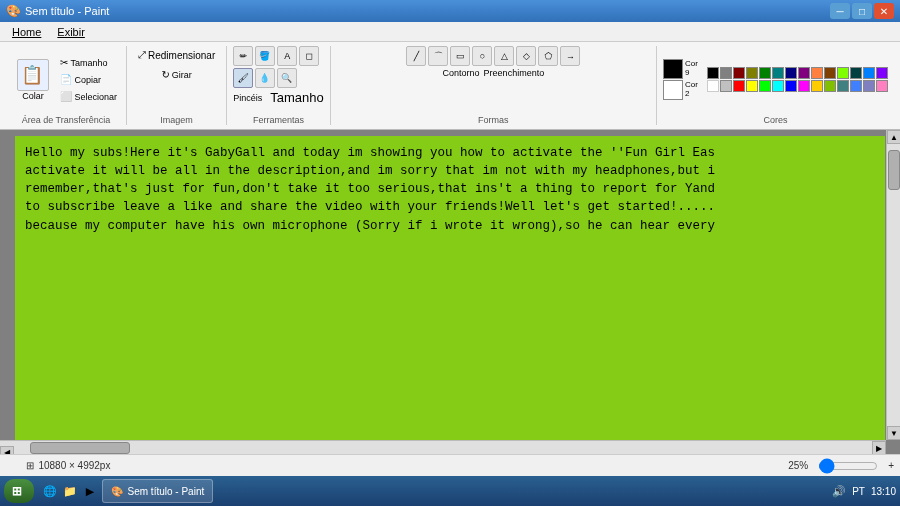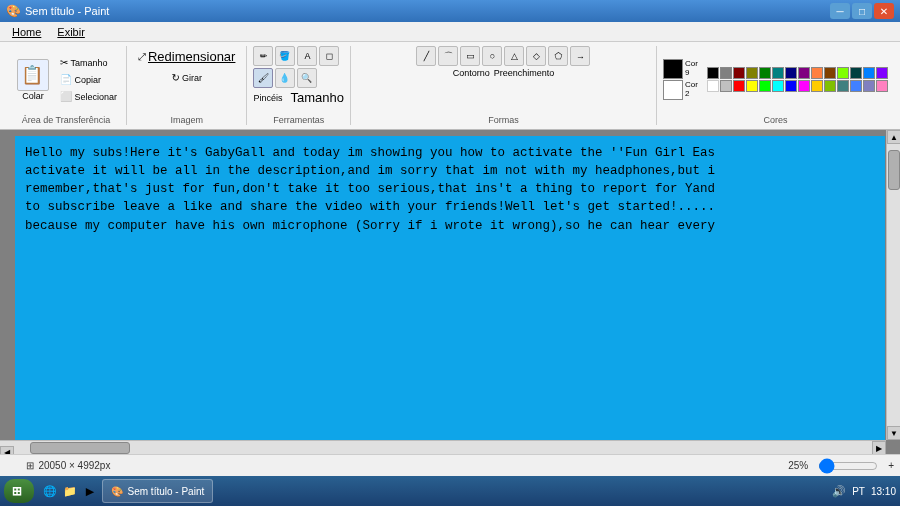--- a/index.html
+++ b/index.html
@@ -263,21 +263,21 @@
             </div>
           </div>
         </div>
         <span class="ribbon-group-label">Área de Transferência</span>
       </div>
 
       <div class="ribbon-group" style="min-width:80px;">
         <div class="ribbon-group-content" style="flex-direction:column;gap:2px;">
           <div class="ribbon-btn" style="flex-direction:row;gap:2px;">
             <span style="font-size:10px;">⤢</span>
-            <span style="font-size:13px;text-decoration:underline;">Redimensionar</span>
+            <span style="font-size:10px;">Redimensionar</span>
           </div>
           <div class="ribbon-btn" style="flex-direction:row;gap:2px;">
             <span style="font-size:10px;">↻</span>
             <span style="font-size:9px;">Girar</span>
           </div>
         </div>
         <span class="ribbon-group-label">Imagem</span>
       </div>
 
       <div class="ribbon-group" style="min-width:90px;">
@@ -372,21 +372,21 @@
             </div>
           </div>
 
         </div>
         <span class="ribbon-group-label">Cores</span>
       </div>
     </div>
   </div>
 
   <div class="canvas-wrapper" style="flex:1; position:relative; background:#808080; overflow:hidden;">
-    <div class="paint-canvas" style="width:870px; min-height:340px; background:#0ea5e9; margin:6px auto; font-family:'Courier New',monospace; font-size:12.5px; line-height:1.45; color:#000; padding:8px 10px; white-space:pre;">Hello my subs!Here it's GabyGall and today im showing you how to activate the ''Fun Girl Eas
+    <div class="paint-canvas" style="width:870px; min-height:340px; background:#84cc16; margin:6px auto; font-family:'Courier New',monospace; font-size:12.5px; line-height:1.45; color:#000; padding:8px 10px; white-space:pre;">Hello my subs!Here it's GabyGall and today im showing you how to activate the ''Fun Girl Eas
 activate it will be all in the description,and im sorry that im not with my headphones,but i
 remember,that's just for fun,don't take it too serious,that ins't a thing to report for Yand
 to subscribe leave a like and share the video with your friends!Well let's get started!.....
 because my computer have his own microphone (Sorry if i wrote it wrong),so he can hear every
 
 
 
 </div>
 
     <div class="scrollbar-v" style="position:absolute;right:0;top:0;bottom:14px;width:14px;background:#e0e0e0;border-left:1px solid #bbb;">
@@ -399,21 +399,21 @@
       <div style="width:14px;height:14px;background:#d0d0d0;border:1px solid #aaa;display:flex;align-items:center;justify-content:center;font-size:8px;cursor:pointer;display:inline-flex;">◀</div>
       <div style="height:12px;width:100px;background:#b0b0b0;border:1px solid #888;border-radius:3px;position:absolute;left:30px;top:1px;"></div>
       <div style="width:14px;height:14px;background:#d0d0d0;border:1px solid #aaa;display:flex;align-items:center;justify-content:center;font-size:8px;cursor:pointer;position:absolute;right:0;top:0;">▶</div>
     </div>
   </div>
 
   <div class="status-bar">
     <span style="font-size:10px;"> </span>
     <div style="display:flex;align-items:center;gap:4px;">
       <span style="font-size:10px;">⊞</span>
-      <span style="font-size:10px;">20050 × 4992px</span>
+      <span style="font-size:10px;">10880 × 4992px</span>
     </div>
     <div class="status-bar-right">
       <span style="font-size:10px;">25%</span>
       <input type="range" min="10" max="800" value="25" style="width: 60px; height: 12px; cursor: pointer;">
       <span style="cursor:pointer;font-size:10px;">+</span>
     </div>
   </div>
 
   <div class="taskbar">
     <div class="start-btn">

